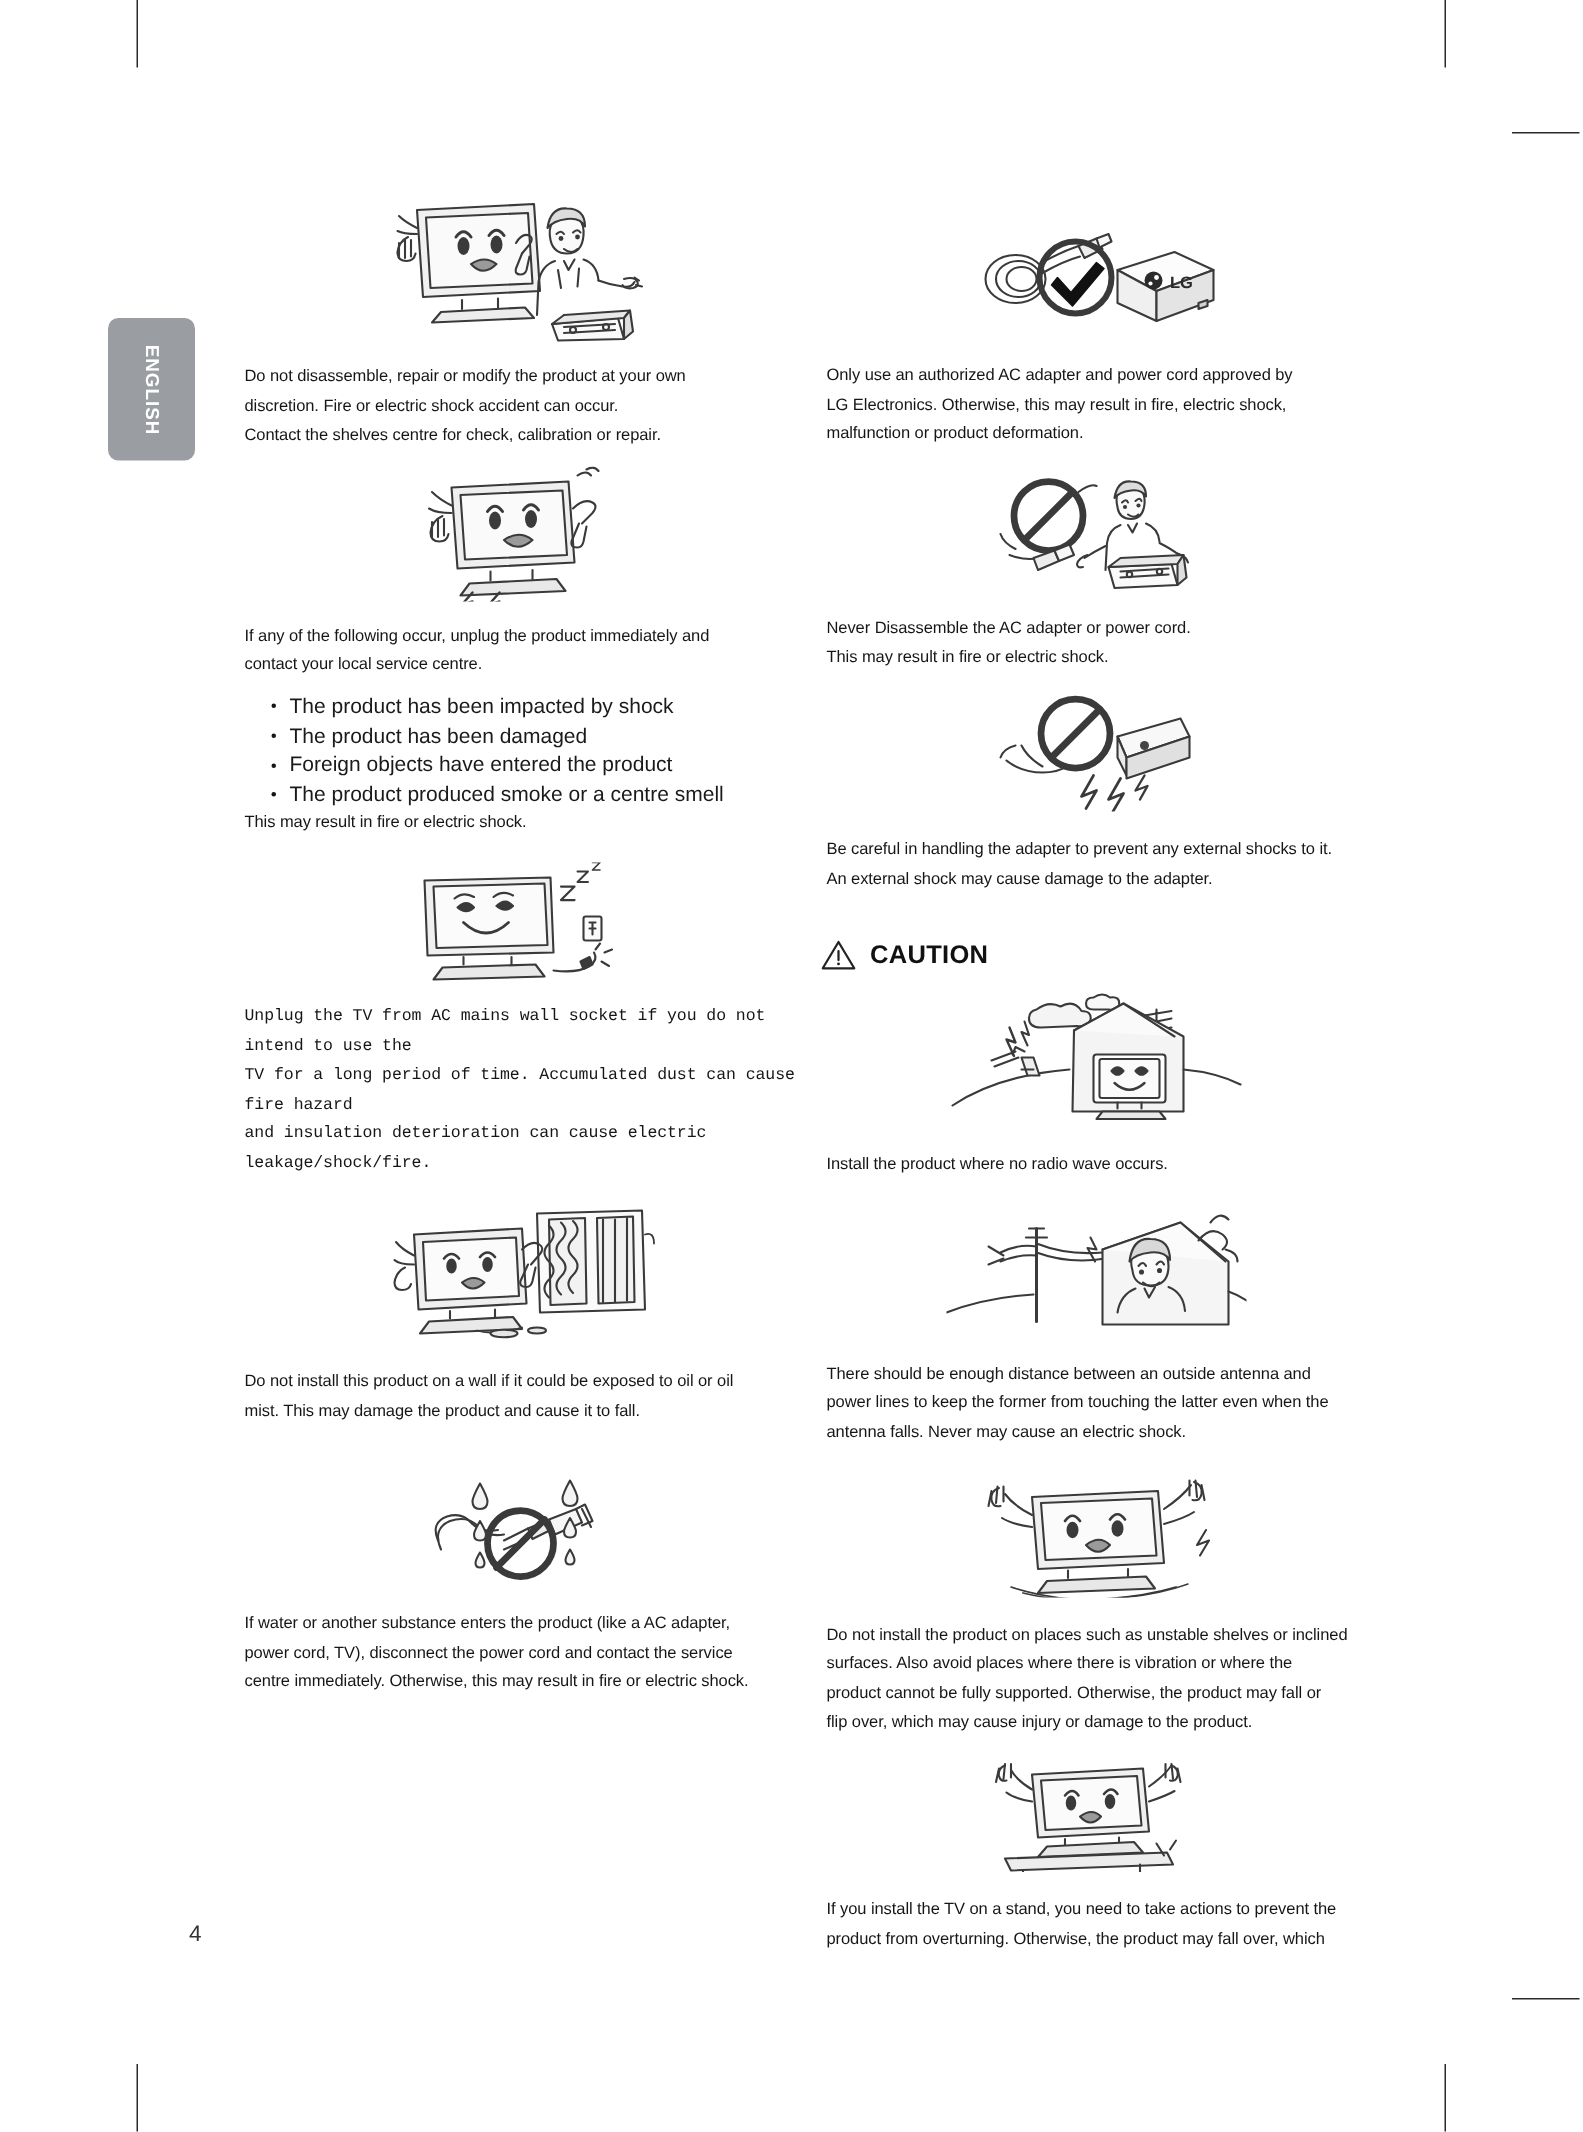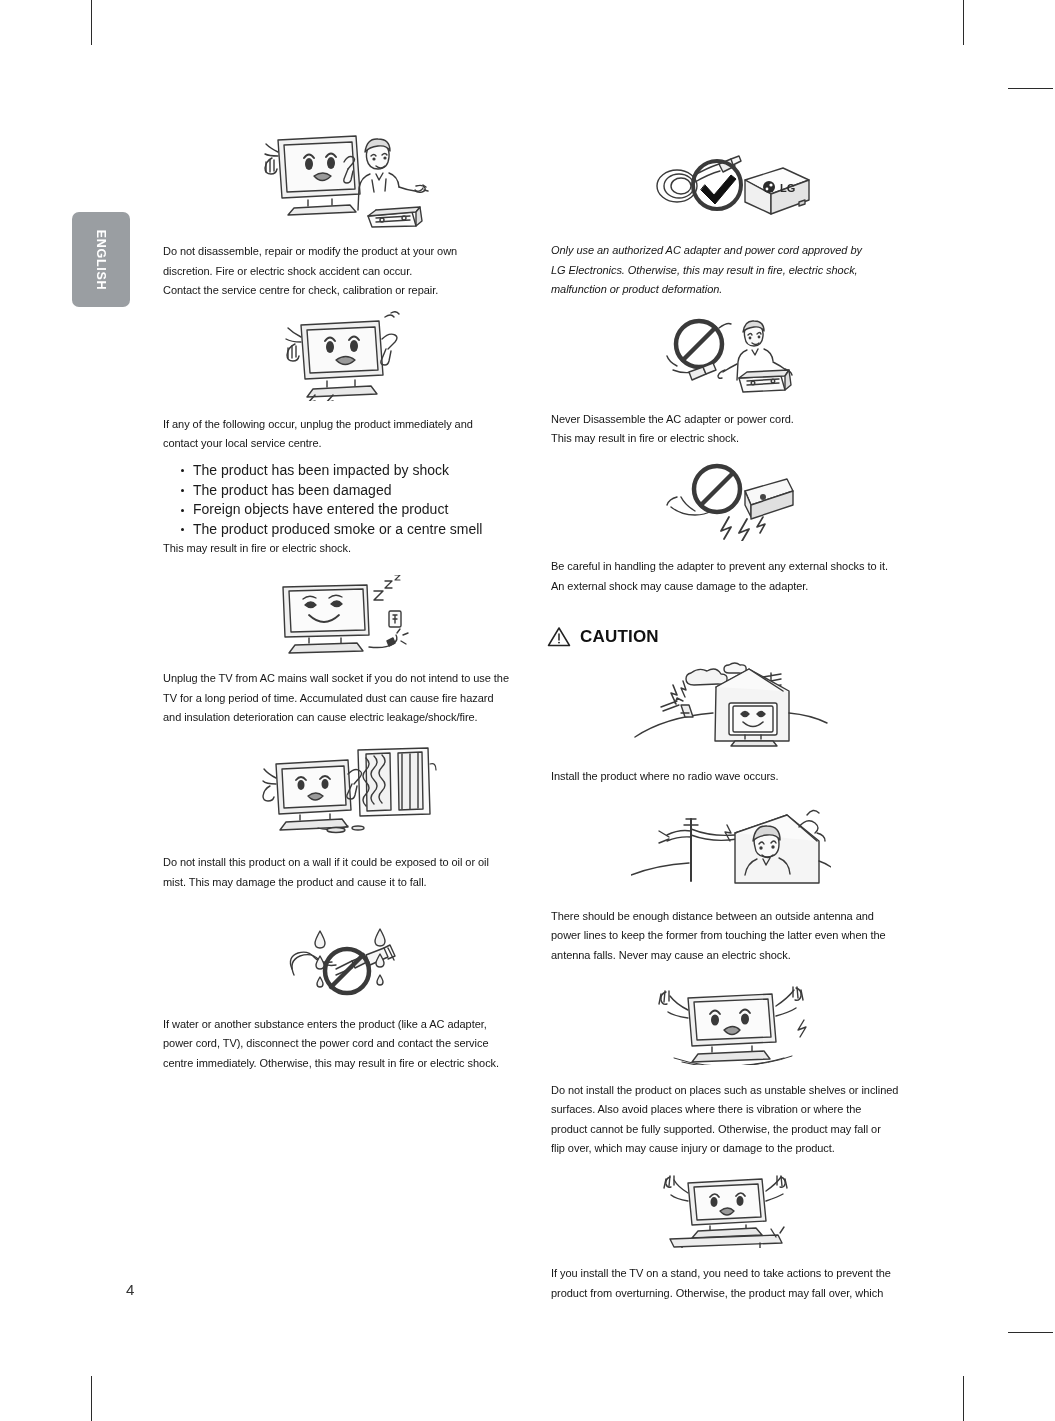--- a/index.html
+++ b/index.html
@@ -109,21 +109,21 @@
           <path d="M152 84 L156 79 L158 93 L152 98 Z" fill="#e0e0e0"></path>
           <path d="M112 90 L146 88 M112 94 L146 92"></path>
           <circle cx="118" cy="92" r="2"></circle>
           <circle cx="140" cy="90" r="2"></circle>
         </g>
       </svg>
     </div>
     <p class="para" style="margin-top:14px;">
       <span>Do not disassemble, repair or modify the product at your own</span><br>
       <span>discretion. Fire or electric shock accident can occur.</span><br>
-      <span>Contact the service centre for check, calibration or repair.</span>
+      <span>Contact the shelves centre for check, calibration or repair.</span>
     </p>
   </div>
 
   <div class="block" style="margin-top:10px;">
     <div class="figure">
       <svg width="140" height="90" viewBox="0 0 140 90">
         <g fill="none" stroke="#3a3a3a" stroke-width="1.4" stroke-linecap="round" stroke-linejoin="round">
           <path d="M22 14 L100 10 L104 64 L26 68 Z" fill="#efefef"></path>
           <path d="M28 19 L96 16 L99 59 L31 62 Z" fill="#fafafa"></path>
           <path d="M48 70 L48 76 M76 69 L76 75"></path>
@@ -173,21 +173,21 @@
           <path d="M116 6 l7 0 l-7 7 l7 0" stroke-width="1.3"></path>
           <path d="M126 0 l5 0 l-5 5 l5 0" stroke-width="1.1"></path>
           <rect x="120" y="36" width="12" height="16" rx="1.5" fill="#fafafa"></rect>
           <path d="M124 40 l4 0 M124 44 l4 0 M126 40 l0 8"></path>
           <path d="M100 72 q16 2 24 -3 q6 -4 3 -9"></path>
           <path d="M118 66 l6 -3 l2 5 l-6 3 Z" fill="#3a3a3a"></path>
           <path d="M128 58 l3 -4 M134 60 l5 -2 M132 66 l5 3"></path>
         </g>
       </svg>
     </div>
-    <p class="para" style="margin-top:14px;">
+    <p class="para" style="margin-top:14px;font-family:Liberation Mono, monospace;">
       <span>Unplug the TV from AC mains wall socket if you do not intend to use the</span><br>
       <span>TV for a long period of time. Accumulated dust can cause fire hazard</span><br>
       <span>and insulation deterioration can cause electric leakage/shock/fire.</span>
     </p>
   </div>
 
   <div class="block" style="margin-top:16px;">
     <div class="figure">
       <svg width="175" height="90" viewBox="0 0 175 90">
         <g fill="none" stroke="#3a3a3a" stroke-width="1.4" stroke-linecap="round" stroke-linejoin="round">
@@ -273,21 +273,21 @@
           <path d="M96 40 L96 62 L122 74 L122 54 Z" fill="#f0f0f0"></path>
           <path d="M122 54 L160 40 L160 60 L122 74 Z" fill="#e4e4e4"></path>
           <circle cx="120" cy="47" r="6" fill="#2a2a2a" stroke="none"></circle>
           <circle cx="122" cy="45" r="1.6" fill="#fff" stroke="none"></circle>
           <circle cx="118" cy="49" r="1.4" fill="#fff" stroke="none"></circle>
           <text x="131" y="52" font-family="Liberation Sans, sans-serif" font-size="11" font-weight="bold" fill="#2a2a2a" stroke="none">LG</text>
           <path d="M150 62 l6 -2 l0 4 l-6 2 Z" fill="#d2d2d2"></path>
         </g>
       </svg>
     </div>
-    <p class="para" style="margin-top:16px;font-style:italic;">
+    <p class="para" style="margin-top:16px;">
       <span>Only use an authorized AC adapter and power cord approved by</span><br>
       <span>LG Electronics. Otherwise, this may result in fire, electric shock,</span><br>
       <span>malfunction or product deformation.</span>
     </p>
   </div>
 
   <div class="block" style="margin-top:14px;">
     <div class="figure">
       <svg width="145" height="80" viewBox="0 0 145 80">
         <g fill="none" stroke="#3a3a3a" stroke-width="1.4" stroke-linecap="round" stroke-linejoin="round">

